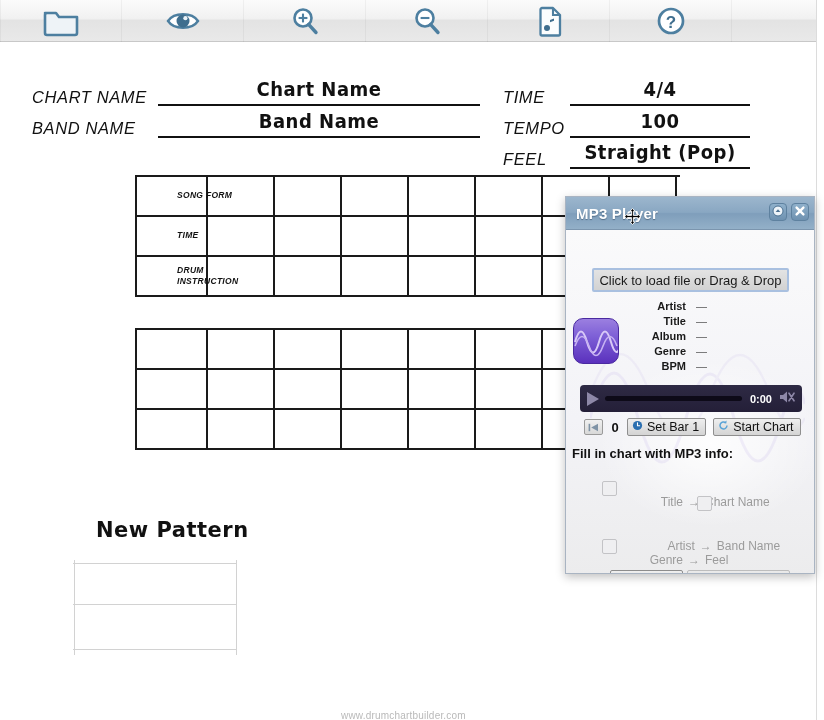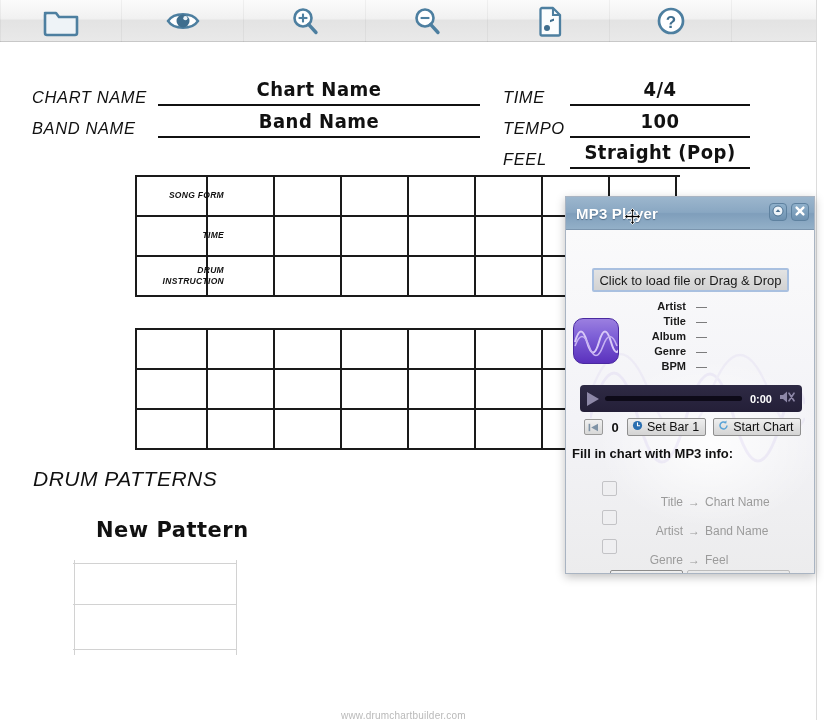--- a/index.html
+++ b/index.html
@@ -82,23 +82,24 @@
     width: 0; border-left: 2px solid #1a1a1a;
   }
   .row-label {
     position: absolute;
     font-family: "Liberation Sans", sans-serif;
     font-style: italic;
     font-weight: 700;
     font-size: 8.5px;
     letter-spacing: 0.3px;
     color: #111;
-    text-align: right;
+    text-align: left;
     line-height: 11px;
     width: 88px;
+    margin-left: 41px;
   }
 
   .section-title {
     position: absolute;
     font-family: "Liberation Sans", sans-serif;
     font-style: italic;
     font-size: 21px;
     letter-spacing: 0.5px;
     color: #111;
   }
@@ -505,21 +506,20 @@
       <div class="grid-vline" style="left:71px; top:0; height:121px;"></div>
       <div class="grid-vline" style="left:138px;top:0; height:121px;"></div>
       <div class="grid-vline" style="left:205px;top:0; height:121px;"></div>
       <div class="grid-vline" style="left:272px;top:0; height:121px;"></div>
       <div class="grid-vline" style="left:339px;top:0; height:121px;"></div>
       <div class="grid-vline" style="left:406px;top:0; height:121px;"></div>
       <div class="grid-vline" style="left:473px;top:0; height:121px;"></div>
       <div class="grid-vline" style="left:540px;top:0; height:121px;"></div>
     </div>
 
-    <div class="section-title" style="left:33px; top:425px;">DRUM PATTERNS</div>
 
     <div class="pattern-title" style="left:96px; top:476px;">New Pattern</div>
 
     <div>
       <div class="staff-line" style="left:73px; top:521px; width:164px;"></div>
       <div class="staff-line" style="left:73px; top:562px; width:164px;"></div>
       <div class="staff-line" style="left:73px; top:607px; width:164px;"></div>
       <div class="staff-vline" style="left:74px; top:518px; height:95px;"></div>
       <div class="staff-vline" style="left:236px;top:518px; height:95px;"></div>
     </div>
@@ -642,21 +642,21 @@
 
       <div class="fillhead">Fill in chart with MP3 info:</div>
 
       <div class="maprow" style="top:237px;">
         <span class="cbx"></span>
         <span class="maplabel">
           <span class="mapsrc">Title</span><span class="maparrow">→</span><span>Chart Name</span>
         </span>
       </div>
 
-      <div class="maprow" style="top:266px;">
+      <div class="maprow" style="top:266px;flex-direction:column;">
         <span class="cbx"></span>
         <span class="maplabel">
           <span class="mapsrc">Artist</span><span class="maparrow">→</span><span>Band Name</span>
         </span>
       </div>
 
       <div class="maprow" style="top:295px;">
         <span class="cbx"></span>
         <span class="maplabel">
           <span class="mapsrc">Genre</span><span class="maparrow">→</span><span>Feel</span>

